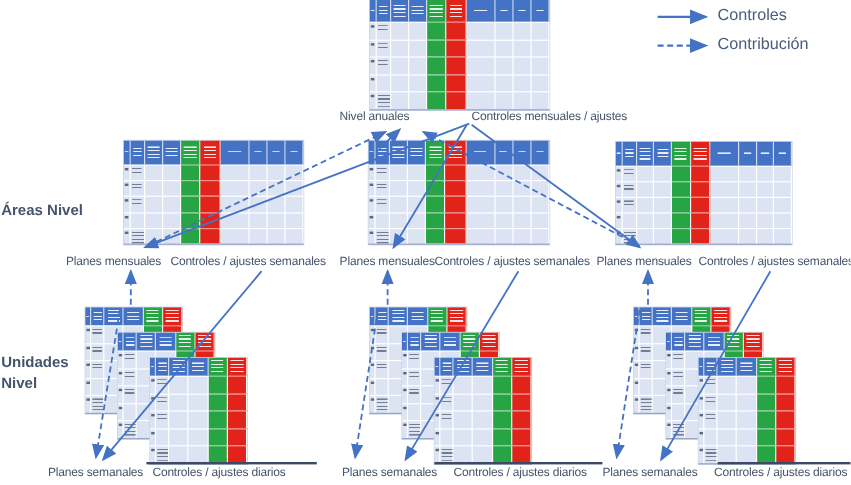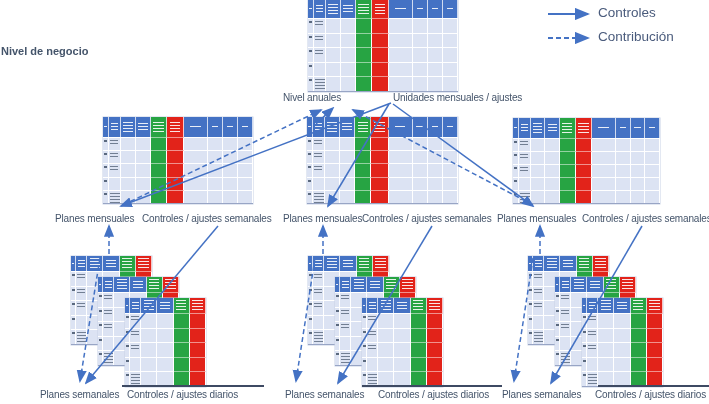--- a/index.html
+++ b/index.html
@@ -34,21 +34,22 @@
   .da{stroke:#4472C4;stroke-width:1.5;stroke-dasharray:5 3;fill:none;}
   .lg{stroke:#4472C4;stroke-width:1.8;fill:none;}
   
   .baseline{position:absolute;height:1.5px;background:#3E4A63;z-index:20;}
 </style>
 </head>
 <body>
 
 <div id="canvas">
 
-  <div class="lvl" style="left:1px;top:44px;font-size:11px;">Nivel de negocio</div>
+  <div class="lvl" style="left:1px;top:167px;font-size:12.5px;">Áreas Nivel</div>
+  <div class="lvl" style="left:1px;top:294px;font-size:12.5px;width:72px;">Unidades Nivel</div>
 
   <div class="board" style="left:308px;top:0px;width:150px;height:91px">
       <div class="bhead" style="height: 18px;">
         <div class="hc" style="width: 4%;">
           <div class="hs hs1"></div>
         </div>
         <div class="hc" style="width: 8%;">
           <div class="hs hs3"></div>
         </div>
         <div class="hc" style="width: 10%;">
@@ -980,21 +981,21 @@
         <div class="bc g" style="width: 19.5%;"></div>
         <div class="bc r" style="width: 20%;"></div>
       </div>
     </div>
 
   <div class="baseline" style="left:122px;top:385px;width:142px;"></div>
   <div class="baseline" style="left:362px;top:385px;width:140px;"></div>
   <div class="baseline" style="left:598px;top:385px;width:111px;"></div>
 
   <div class="flb" style="left:283px;top:92px;">Nivel anuales</div>
-  <div class="flb" style="left:393px;top:92px;">Unidades mensuales / ajustes</div>
+  <div class="flb" style="left:393px;top:92px;">Controles mensuales / ajustes</div>
 
   <div class="flb" style="left:55px;top:213px;">Planes mensuales</div>
   <div class="flb" style="left:142px;top:213px;">Controles / ajustes semanales</div>
   <div class="flb" style="left:283px;top:213px;">Planes mensuales</div>
   <div class="flb" style="left:362px;top:213px;">Controles / ajustes semanales</div>
   <div class="flb" style="left:497px;top:213px;">Planes mensuales</div>
   <div class="flb" style="left:582px;top:213px;">Controles / ajustes semanales</div>
 
   <div class="flb" style="left:40px;top:389px;">Planes semanales</div>
   <div class="flb" style="left:127px;top:389px;">Controles / ajustes diarios</div>

